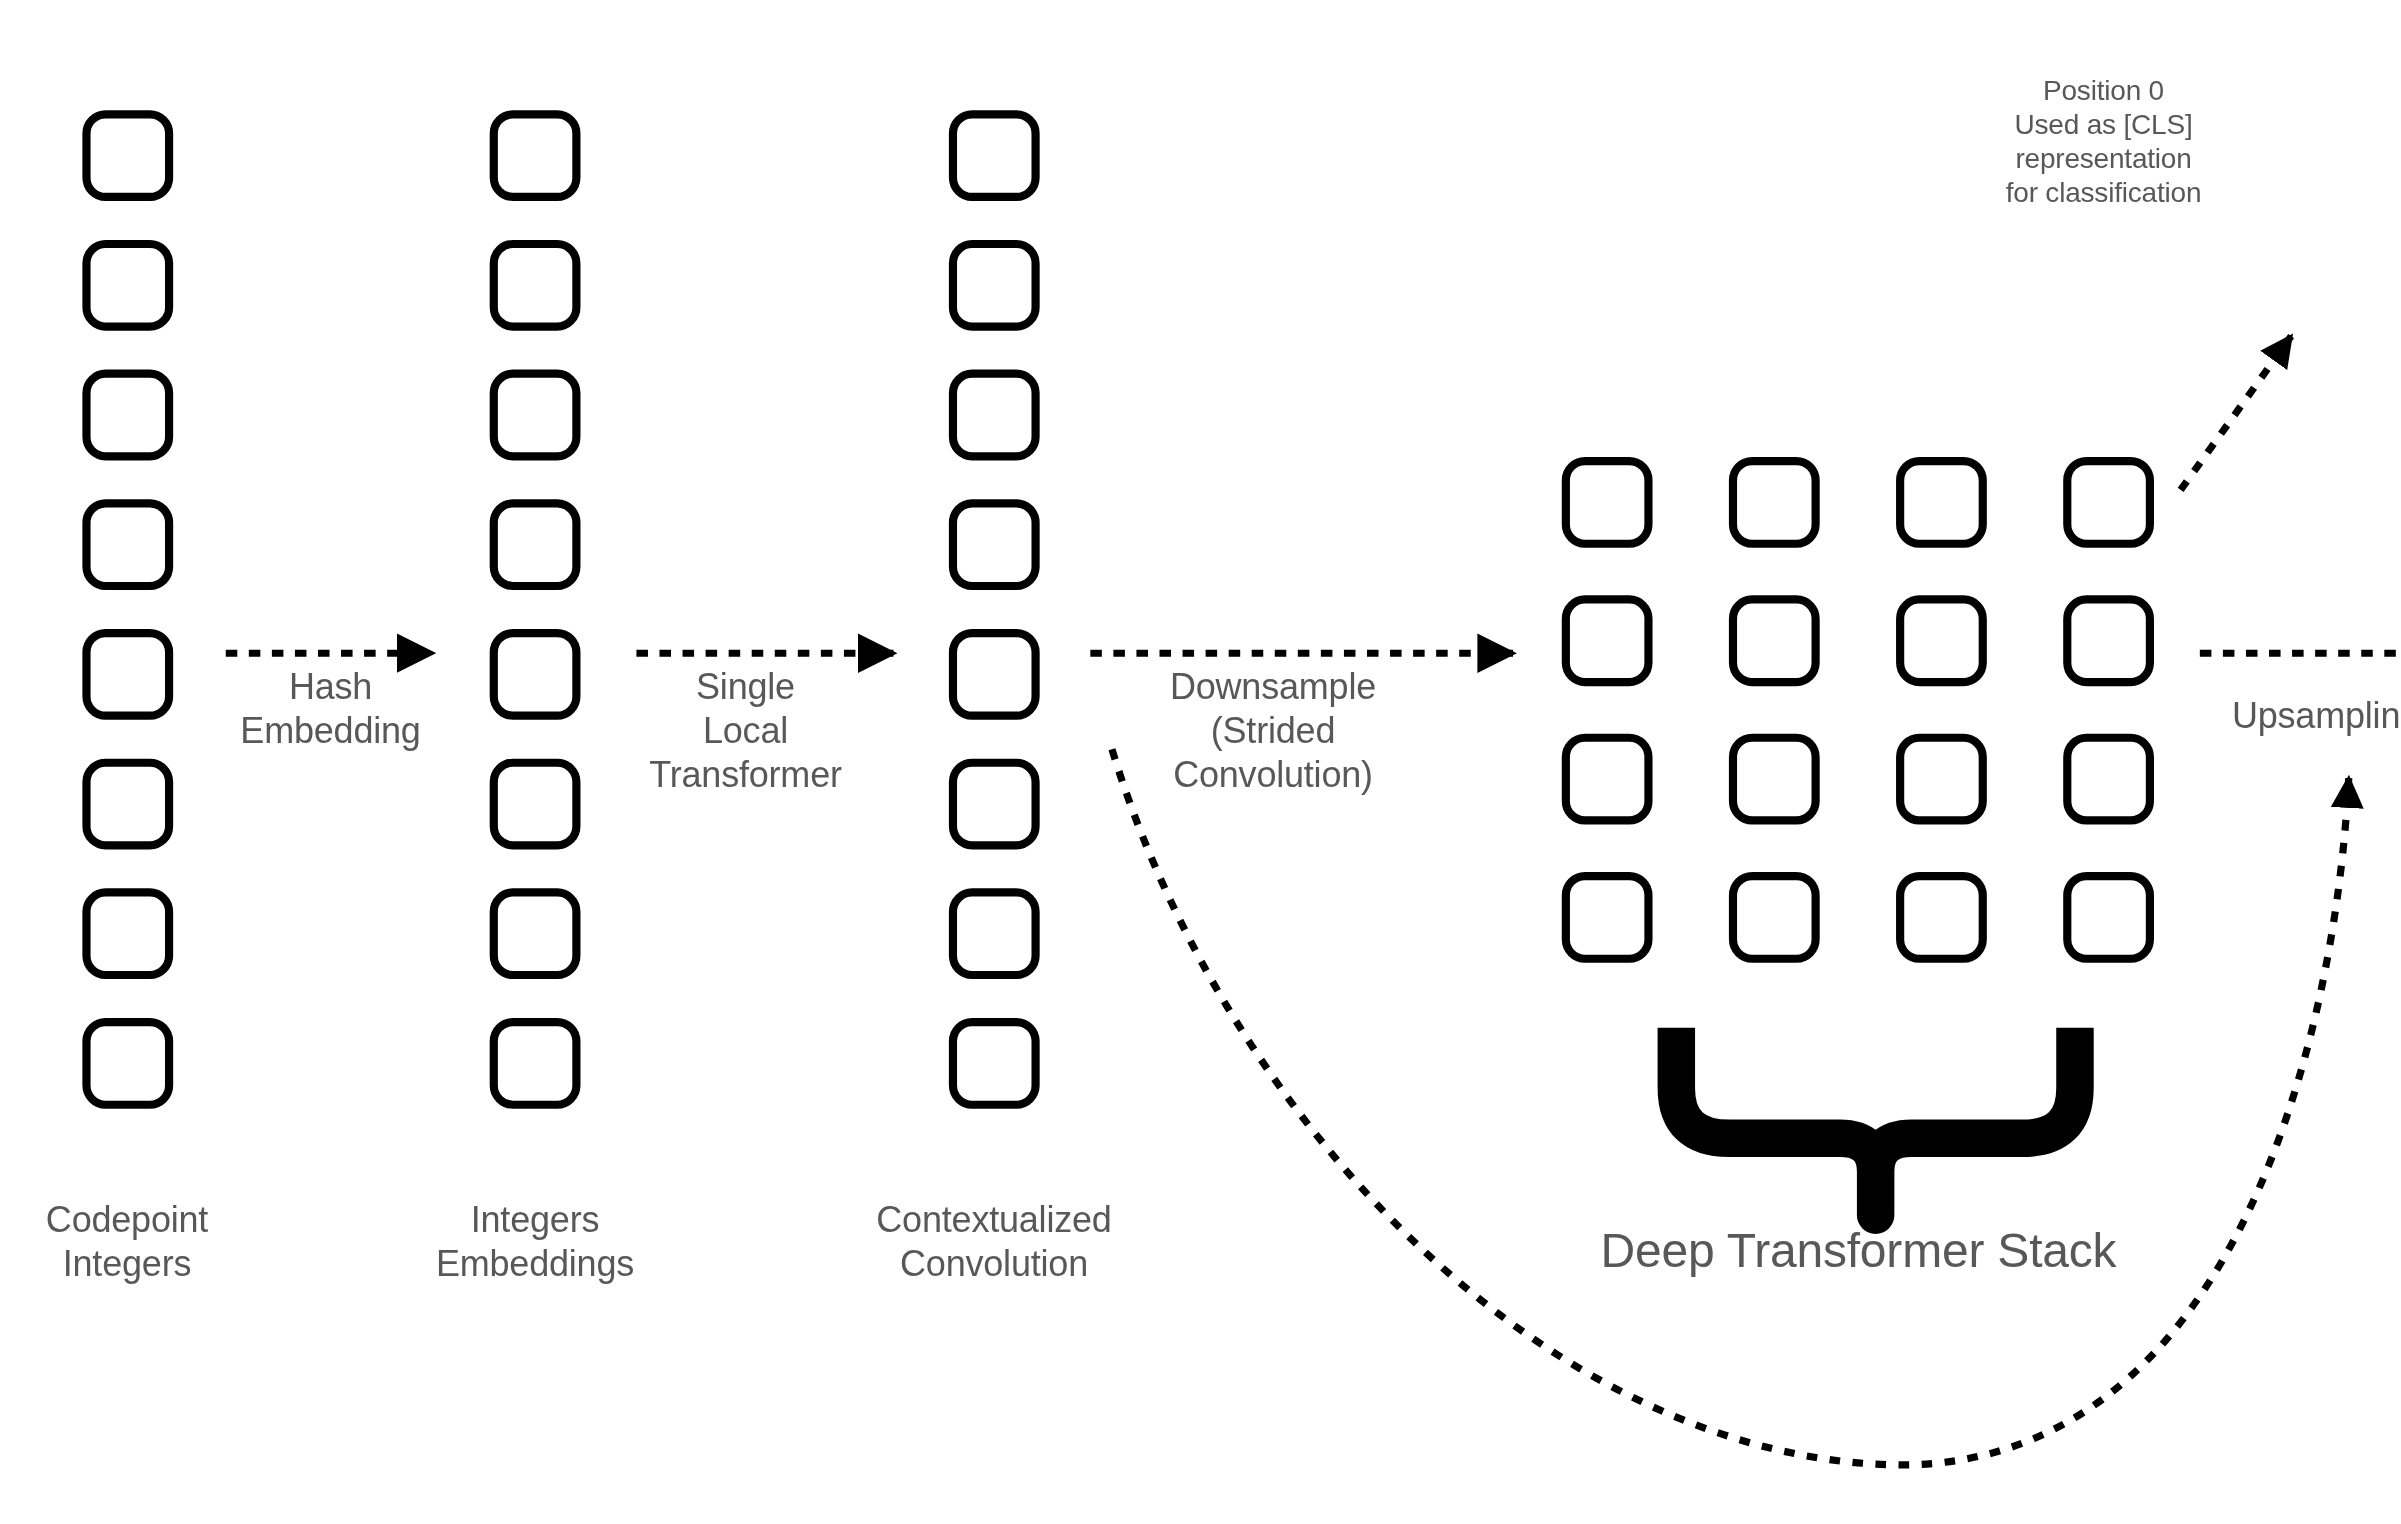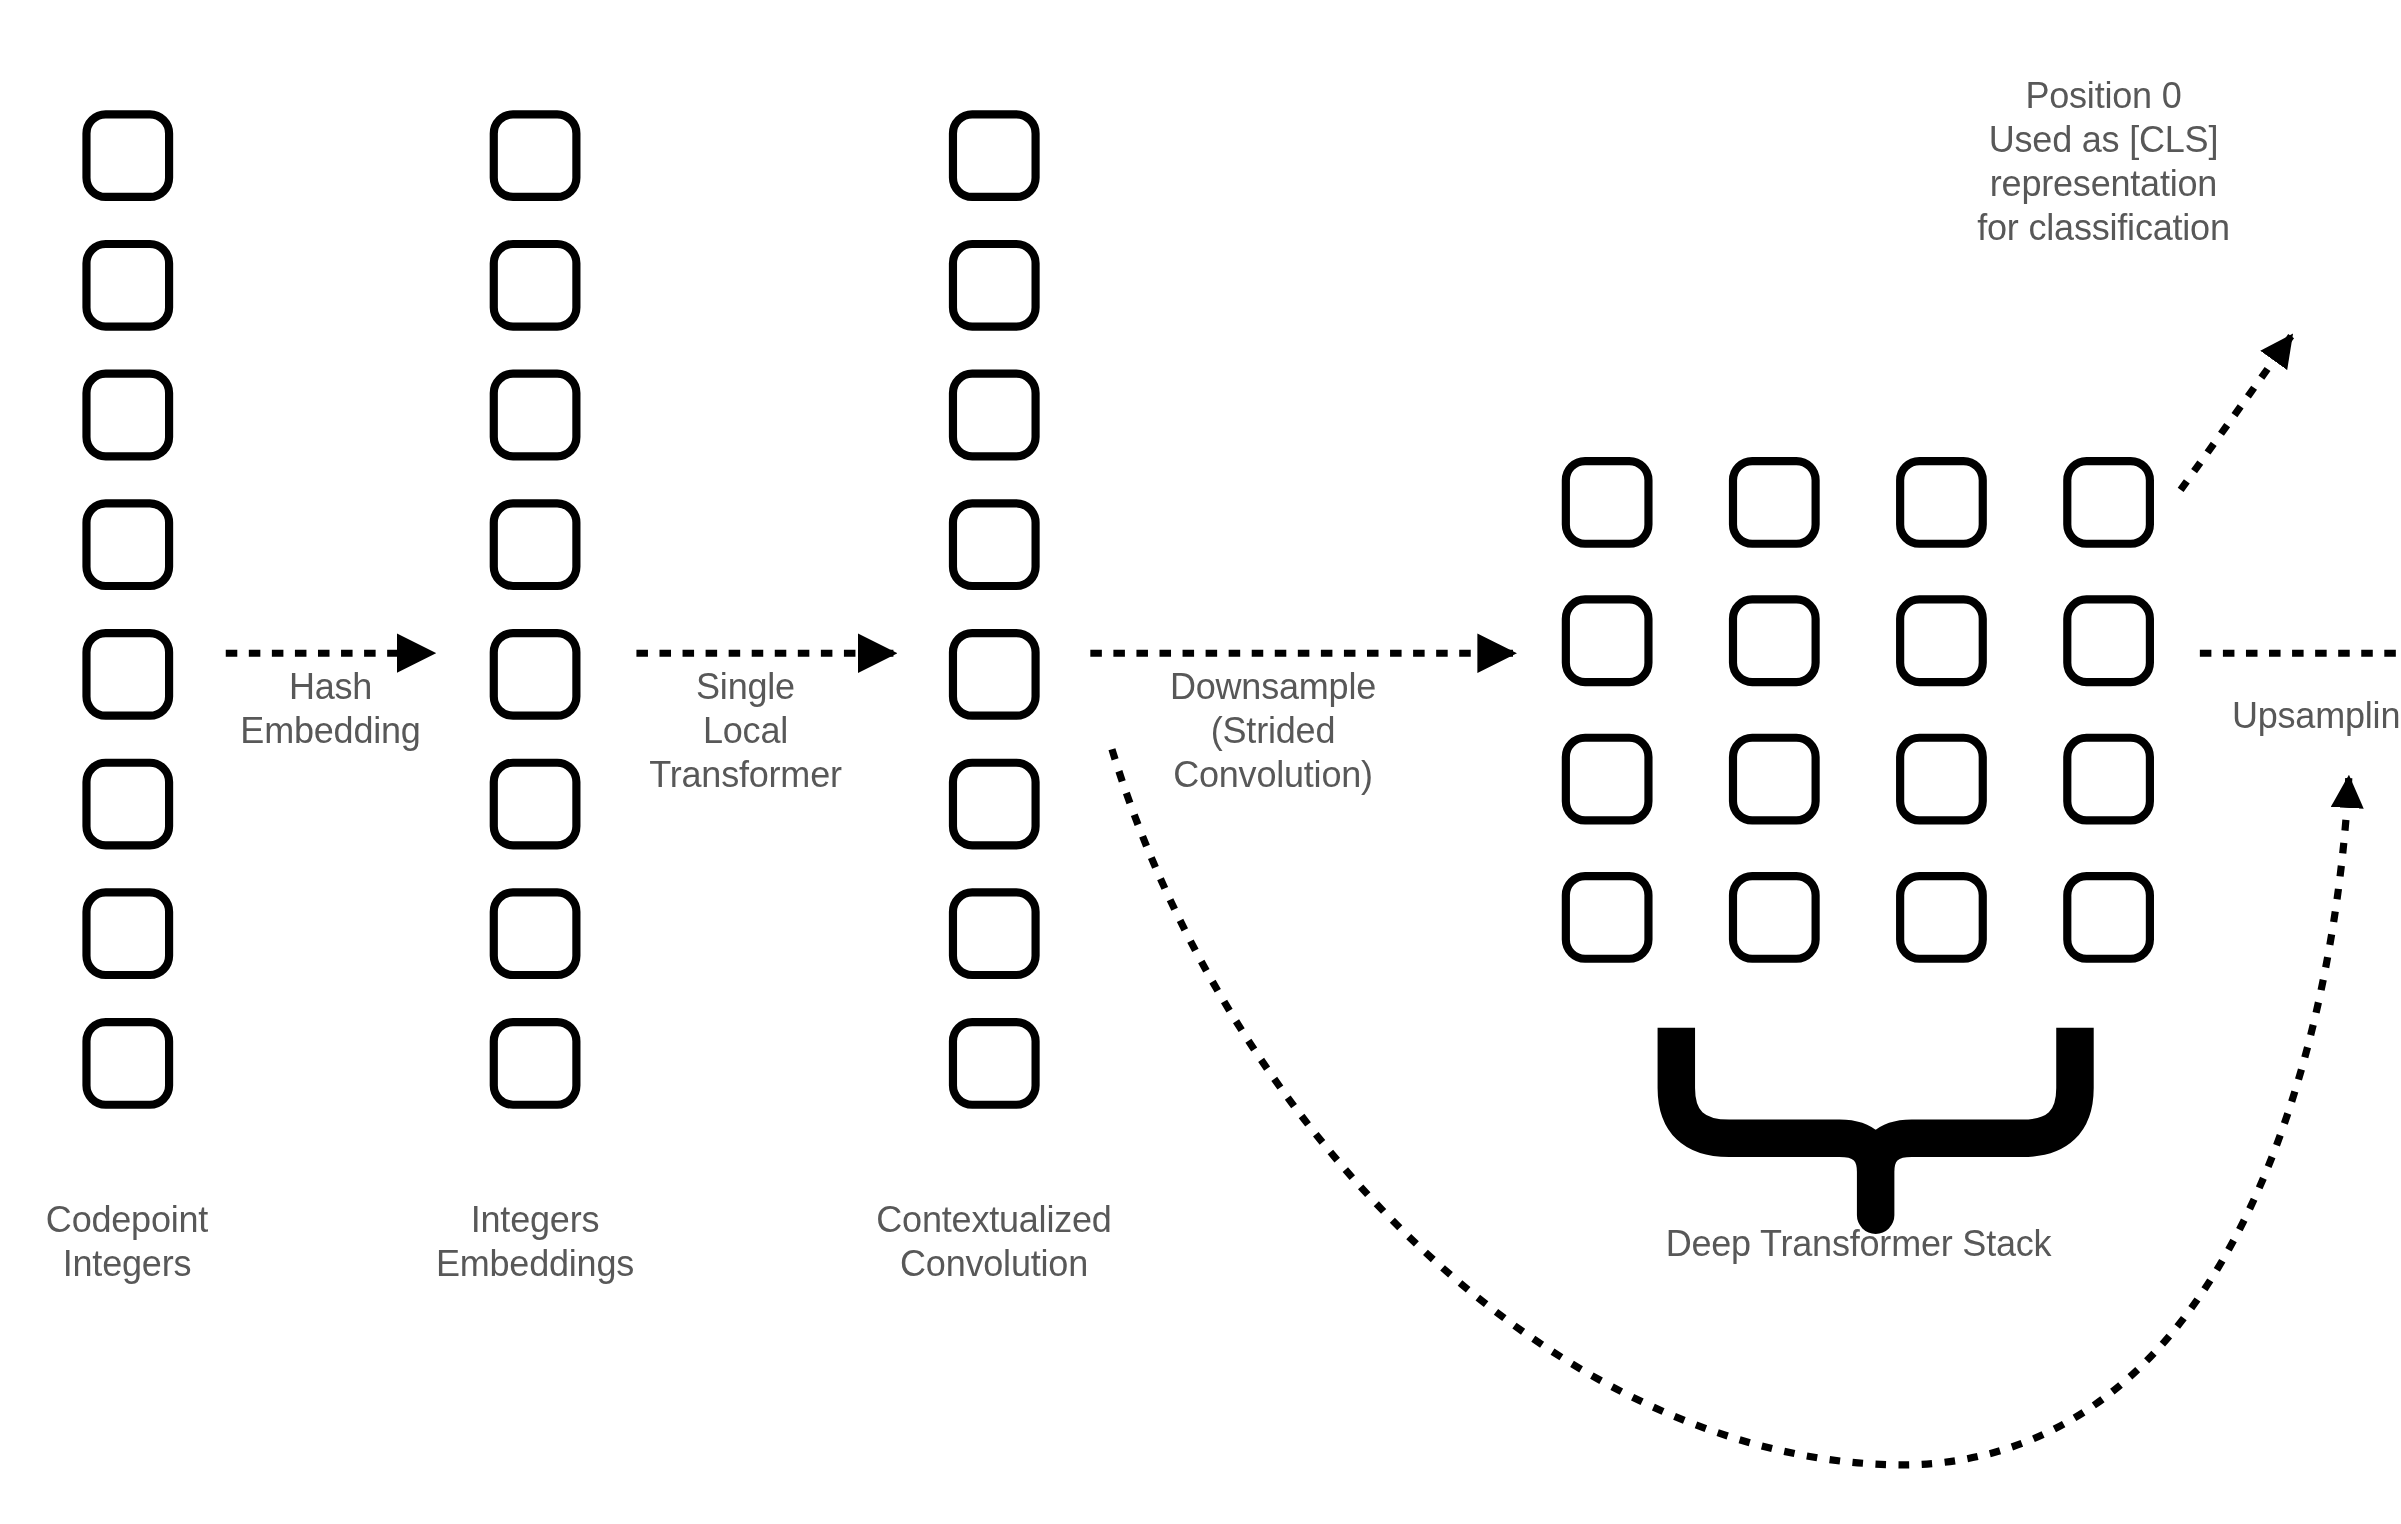--- a/index.html
+++ b/index.html
@@ -16,22 +16,22 @@
     color:#585858;
     font-family:"Liberation Sans",sans-serif;
     font-size:36px;
     line-height:1.22;
     text-align:center;
     white-space:pre-line;
     letter-spacing:-0.2px;
   }
   .colcap{font-size:36px;}
   .arrcap{font-size:36px;}
-  .stackcap{font-size:36px;}
-  .clscap{font-size:36px;}
+  .stackcap{font-size:48px;}
+  .clscap{font-size:28px;}
 </style>
 </head>
 <body>
 
 <div id="stage">
 
   <svg id="svgroot" viewBox="0 0 6885 3175">
     <defs>
       <marker id="ahead" viewBox="0 0 10 10" refX="9" refY="5" markerWidth="5.5" markerHeight="5.5" orient="auto-start-reverse">
         <path d="M 0 0 L 10 5 L 0 10 z" fill="#000000"></path>

